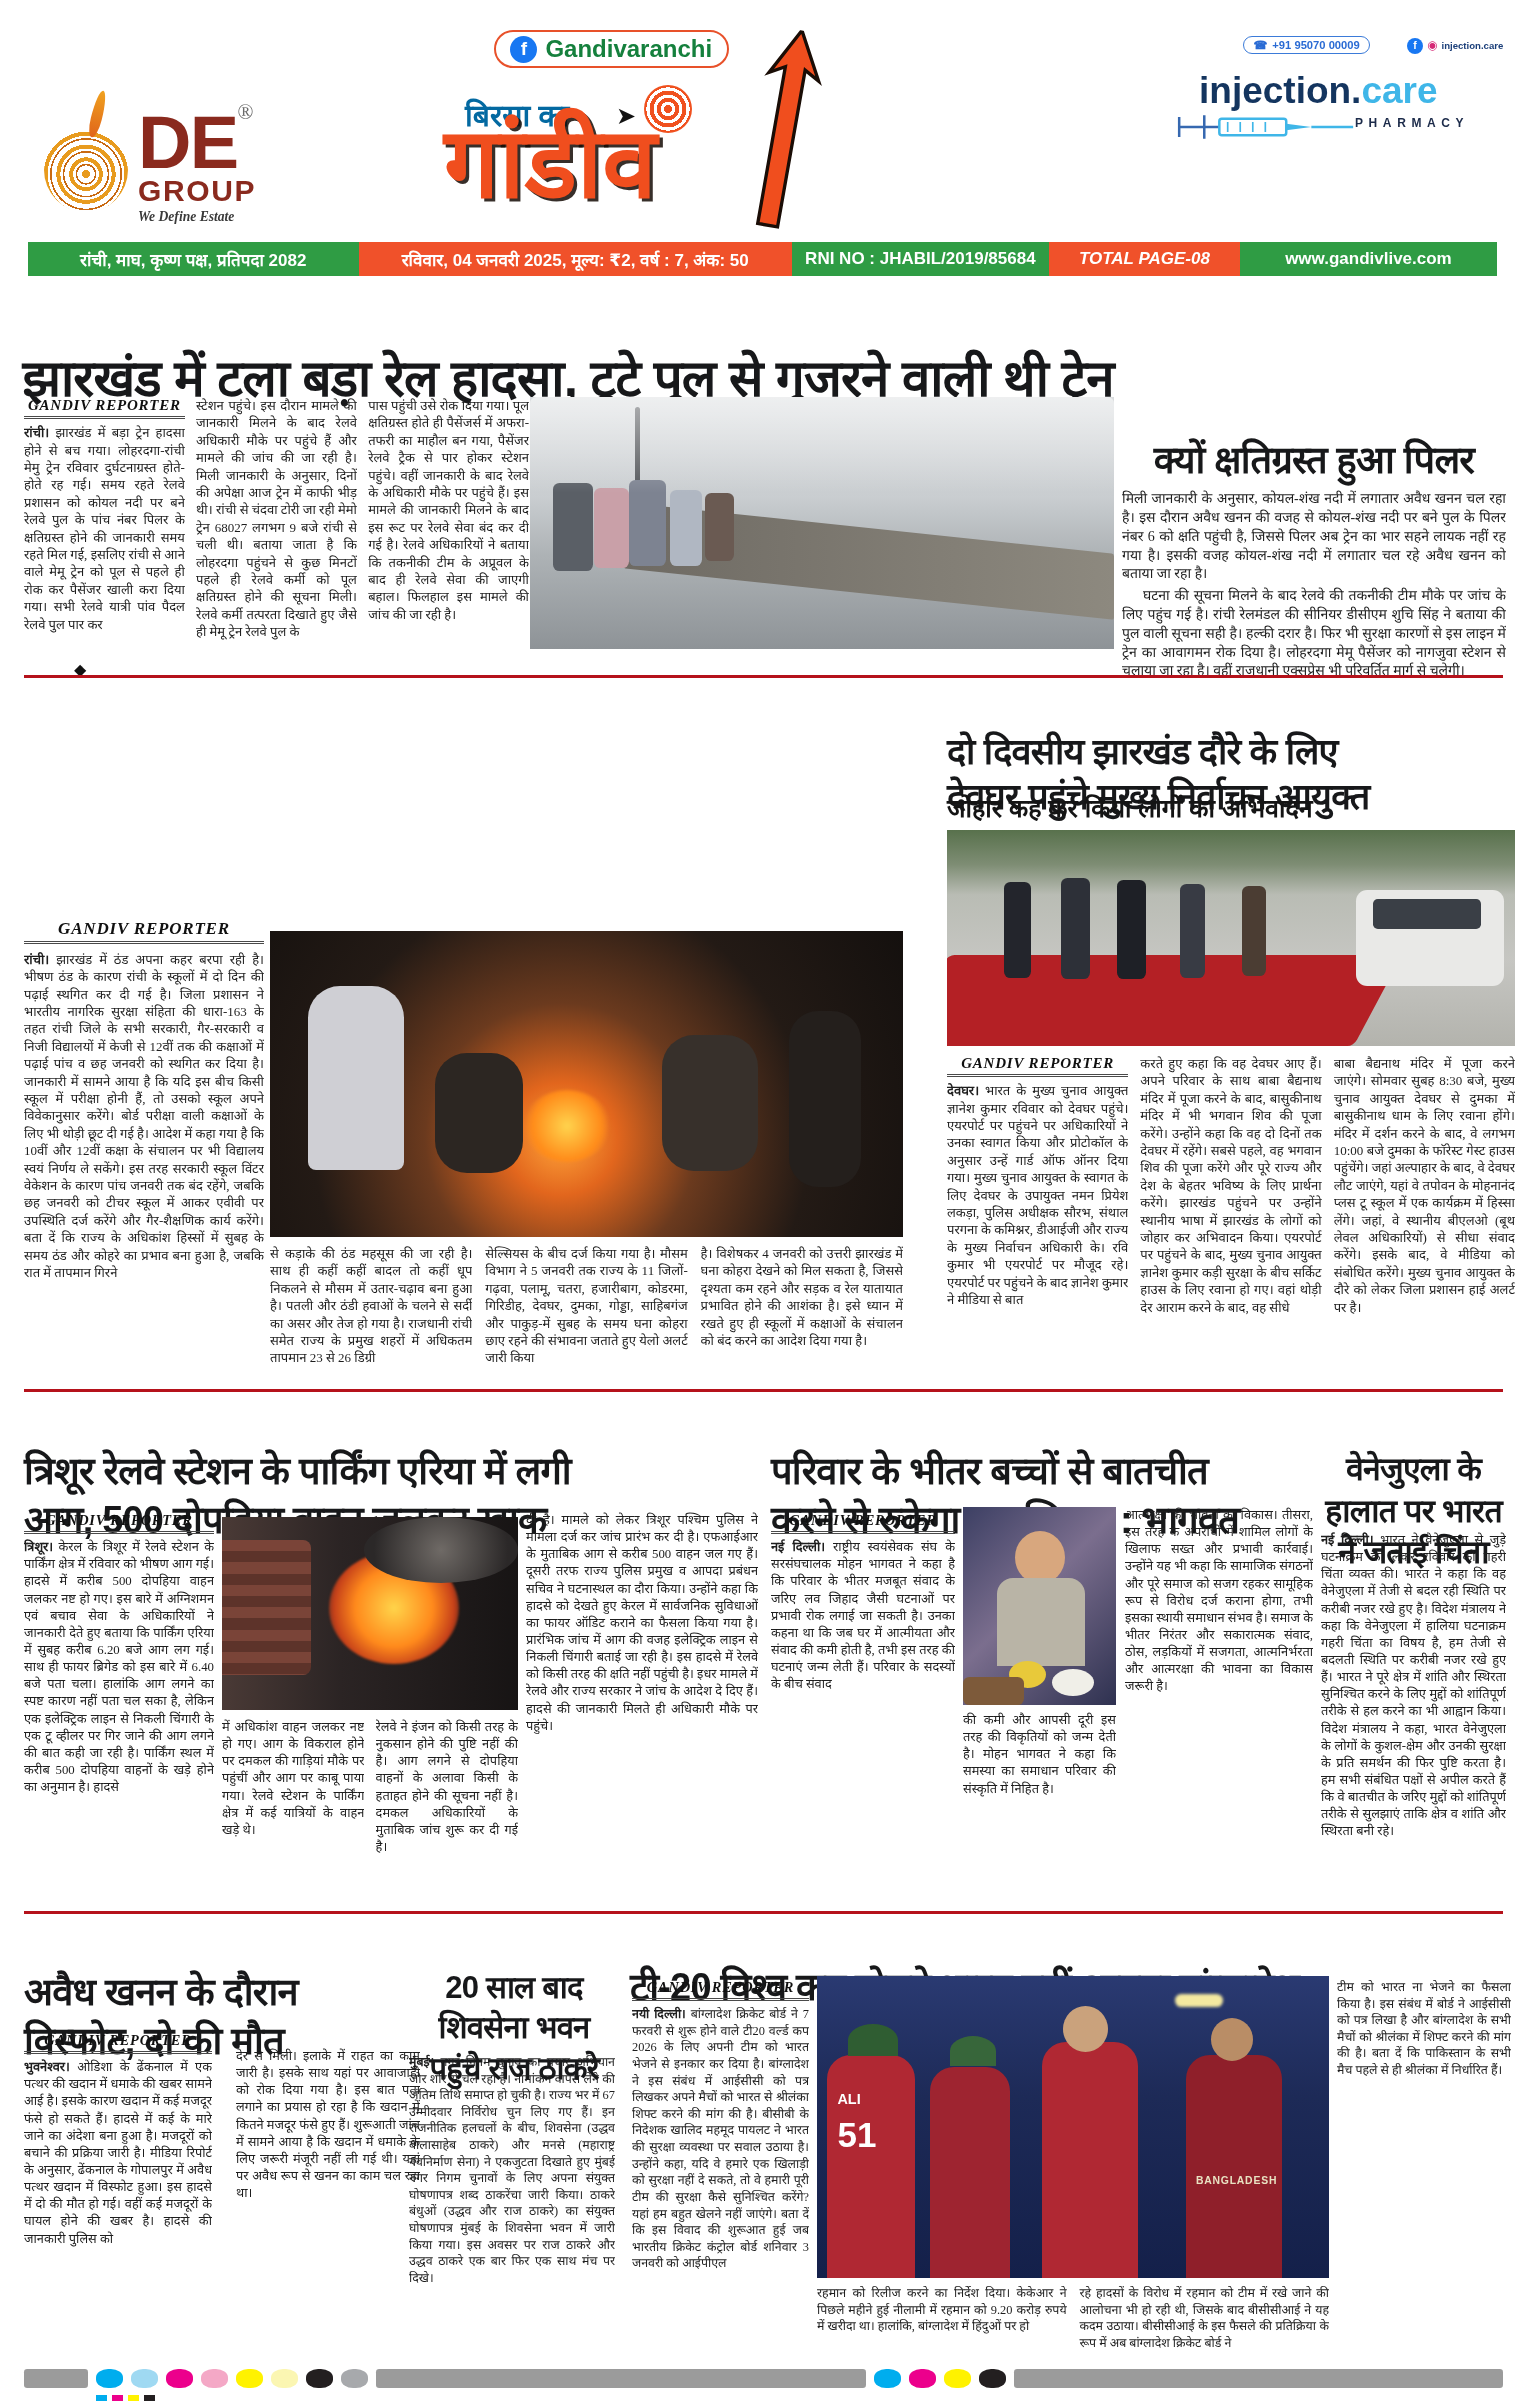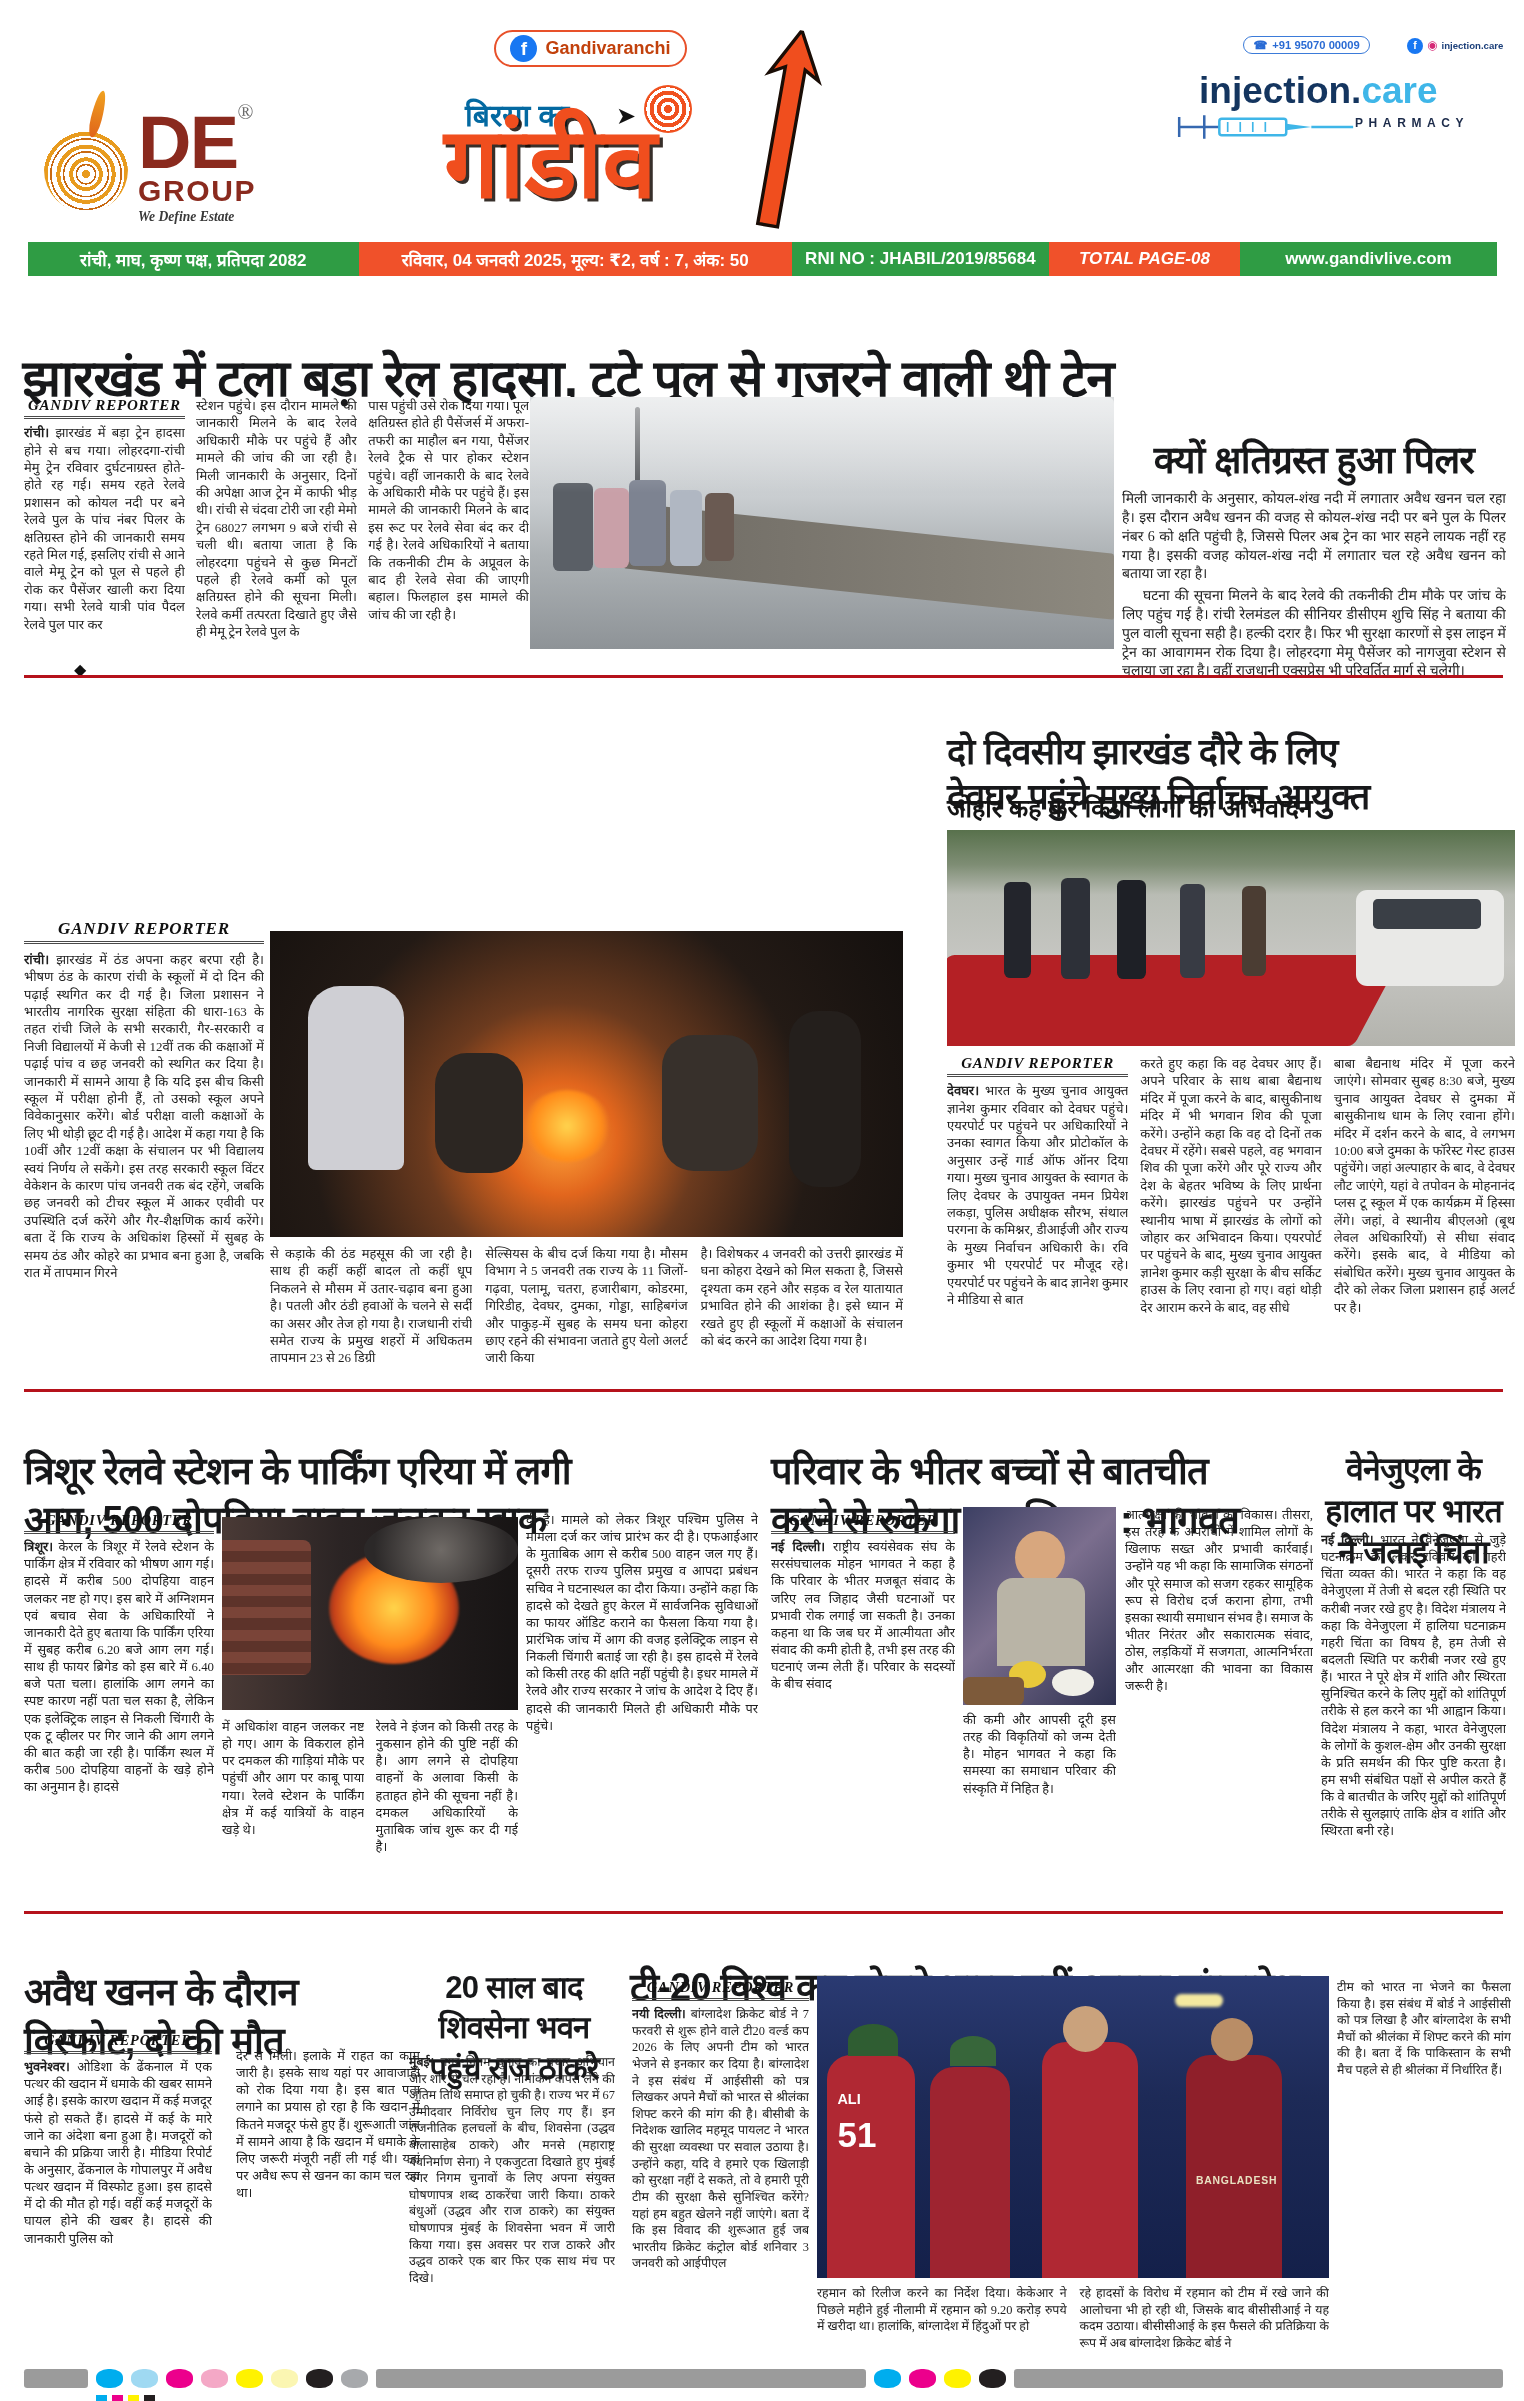--- a/index.html
+++ b/index.html
@@ -46,21 +46,21 @@
                   background:linear-gradient(180deg,#f0a21f,#e0641a);transform:rotate(14deg);"></div>
       <div class="abs" style="left:94px;top:-8px;width:176px;">
         <span style="font-family:'Liberation Sans',sans-serif;font-weight:700;font-size:74px;color:#8a2a1e;letter-spacing:-1.6px;">DE</span><span style="font-size:21px;color:#6a6a6a;vertical-align:top;">®</span>
         <div style="font-family:'Liberation Sans',sans-serif;font-weight:700;font-size:30px;color:#8a2a1e;letter-spacing:1.6px;margin-top:-11.2px;">GROUP</div>
         <div style="font-style:italic;font-weight:700;font-size:13.6px;color:#3a3a3a;margin-top:1.6px;">We Define Estate</div>
       </div>
     </div>
 
     <div class="abs fb-badge" style="left:494px;top:30px;">
       <div class="fb-circle">f</div>
-      <div style="font-family:'Liberation Sans',sans-serif;font-weight:700;font-size:18px;color:#c2410c;text-align:right;">Gandivaranchi</div>
+      <div style="font-family:'Liberation Sans',sans-serif;font-weight:700;font-size:24px;color:#15803d;text-align:right;">Gandivaranchi</div>
     </div>
 
     <div class="abs" style="left:465px;top:94px;font-family:'Liberation Sans',sans-serif;font-weight:700;font-size:30px;color:#0369a1;">बिरसा का</div>
     <div class="abs" style="left:616px;top:102px;font-size:24px;color:#121212;">➤</div>
     <div class="abs" style="left:644px;top:85px;width:48px;height:48px;border-radius:50%;
                 background:repeating-radial-gradient(circle, #f0511f 0 4px, #ffffff 4px 7.2px);"></div>
     <div class="abs" style="left:444px;top:102px;width:384px;font-family:'Liberation Sans',sans-serif;font-weight:700;
                 font-size:98px;line-height:1.25;color:#f04e1e;text-shadow:3.2px 3.2px 0 rgba(20,10,5,0.85);">गांडीव</div>
     <svg class="abs" viewBox="0 0 40 120" style="left:750px;top:29px;width:69px;height:201px;transform:rotate(10deg);">
       <path d="M20 0 L35 28 L26 23 L26 118 L14 118 L14 23 L5 28 Z" fill="#f04e1e" stroke="#1a0d06" stroke-width="2"></path>

